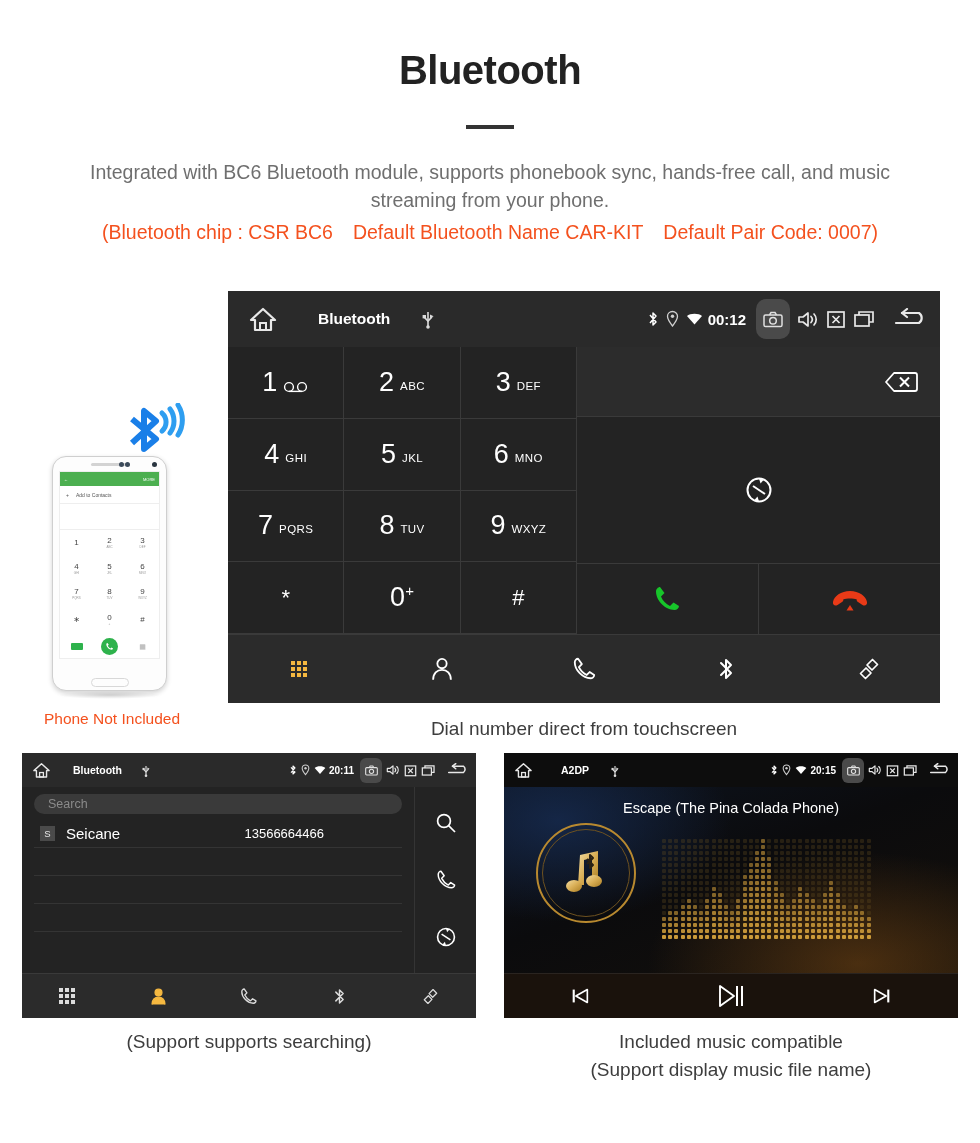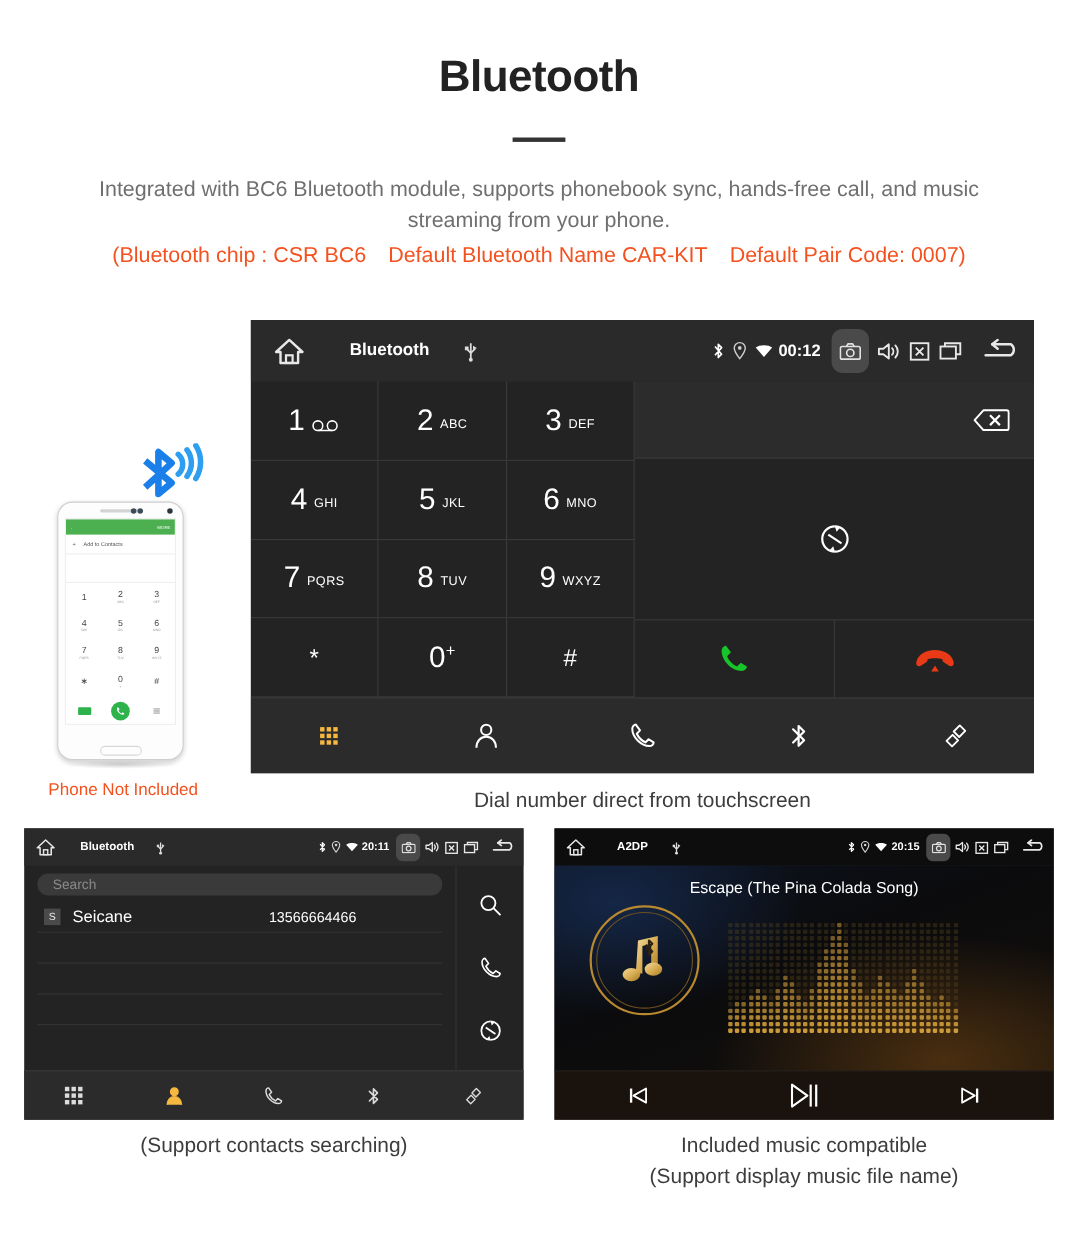--- a/index.html
+++ b/index.html
@@ -705,21 +705,21 @@
         <span>
           <svg width="19" height="19" viewBox="0 0 26 26">
             <path d="M16.5 3.5 L21.5 8.5 L16 14 L11 9 Z M10 12 L15 17 L9.5 22.5 L4.5 17.5 Z M12.2 10.2 L13.8 11.8" fill="none" stroke="#dcdcdc" stroke-width="1.7" stroke-linejoin="round" stroke-linecap="round"></path>
           </svg>
         </span>
       </div>
     </div>
 </div>
 
 <div class="caption" id="cap-left">
-  <div>(Support contacts searching)</div>
+  <div>(Support supports searching)</div>
 </div>
 
 <div id="mu-unit" class="unit">
   <div class="statusbar">
     <div class="sb-left">
       <span class="sb-icon">
         <svg width="19" height="18" viewBox="0 0 30 28">
             <path d="M15 4 L27 15 L23 15 L23 25 L7 25 L7 15 L3 15 Z" fill="none" stroke="#e8e8e8" stroke-width="2.2" stroke-linejoin="round"></path>
             <rect x="12" y="18" width="6" height="7" fill="none" stroke="#e8e8e8" stroke-width="2"></rect>
           </svg>
@@ -782,21 +782,21 @@
       <span class="sb-icon" style="margin-left:10px;">
         <svg width="22" height="14" viewBox="0 0 34 22">
             <path d="M4 15 L27 15 A6 6 0 0 0 27 5 L10 5" fill="none" stroke="#e8e8e8" stroke-width="2.4" stroke-linecap="round"></path>
             <path d="M10 5 L15 1 M10 5 L15 9" fill="none" stroke="#e8e8e8" stroke-width="2.4" stroke-linecap="round"></path>
           </svg>
       </span>
     </div>
   </div>
 
   <div class="mu-stage">
-    <div class="mu-song">Escape (The Pina Colada Song)</div>
+    <div class="mu-song">Escape (The Pina Colada Phone)</div>
     <div class="mu-art">
       <div class="mu-ring1"></div>
       <div class="mu-ring2"></div>
       <div class="mu-note">
         <svg width="56" height="56" viewBox="0 0 56 56">
           <defs>
             <linearGradient id="gold" x1="0" y1="0" x2="1" y2="1">
               <stop offset="0%" stop-color="#f3dca0"></stop>
                 <stop offset="50%" stop-color="#d9ae55"></stop>
                 <stop offset="100%" stop-color="#a97c22"></stop>

